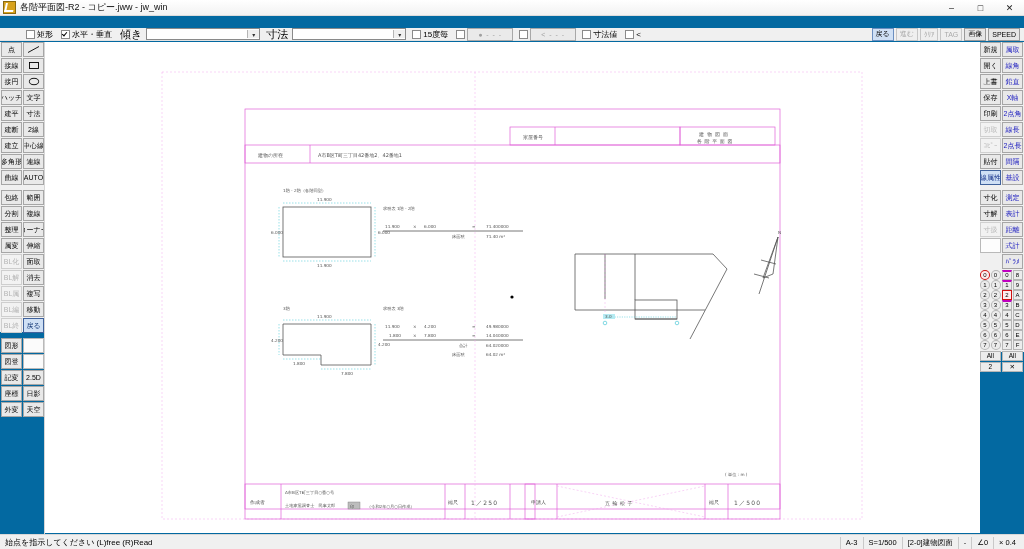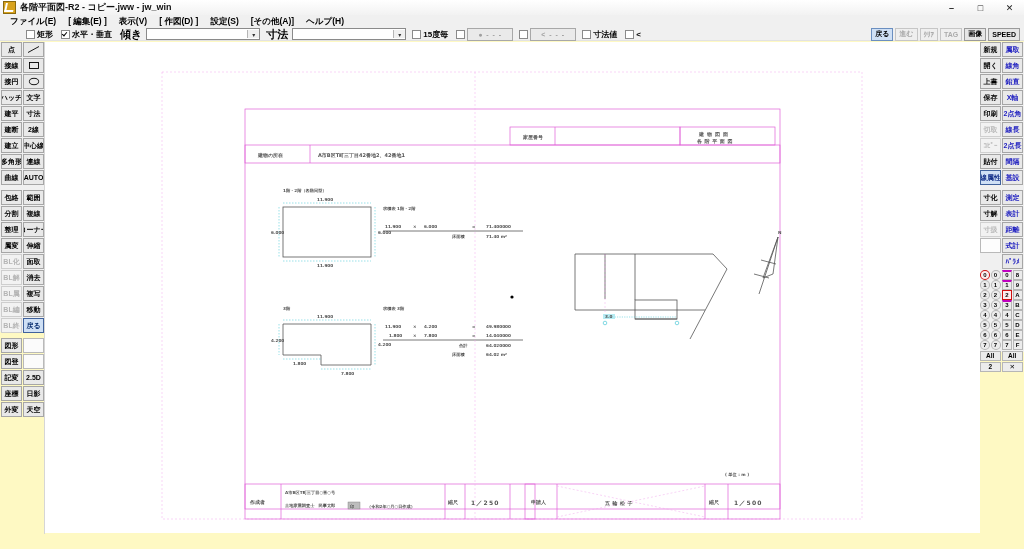--- a/index.html
+++ b/index.html
@@ -2,21 +2,21 @@
 <html><head>
 <meta charset="utf-8">
 <style>
   html,body{margin:0;padding:0;}
   body{
     width:1024px;height:549px;overflow:hidden;
     font-family:"Liberation Sans","DejaVu Sans",sans-serif;
     font-size:9px;color:#000;background:#ffffff;
     -webkit-font-smoothing:none;
   }
-  .app{position:relative;width:1024px;height:549px;background:#fef9c3;font-weight:bold;}
+  .app{position:relative;width:1024px;height:549px;background:#0369a1;}
 
   
   .titlebar{position:absolute;left:0;top:0;width:1024px;height:15px;
     background:linear-gradient(#ffffff,#f2f2f2);border-bottom:1px solid #dcdcdc;
     display:flex;align-items:center;}
   .tb-icon{width:11px;height:11px;margin-left:3px;margin-right:4px;
     background:#d8a21c;border:1px solid #8a6a10;position:relative;flex:0 0 auto;}
   .tb-icon:after{content:"";position:absolute;left:1px;top:1px;width:7px;height:7px;
     border-left:2px solid #fff;border-bottom:2px solid #fff;transform:skewX(-12deg);}
   .tb-title{font-size:9px;color:#101010;white-space:nowrap;}
@@ -112,29 +112,20 @@
   <div class="titlebar">
     <div class="tb-icon"></div>
     <div class="tb-title">各階平面図-R2 - コピー.jww - jw_win</div>
     <div class="tb-btns">
       <div class="tb-btn">–</div>
       <div class="tb-btn">□</div>
       <div class="tb-btn close">✕</div>
     </div>
   </div>
 
-  <div class="menubar">
-    <div class="menu-item">ファイル(E)</div>
-    <div class="menu-item">[ 編集(E) ]</div>
-    <div class="menu-item">表示(V)</div>
-    <div class="menu-item">[ 作図(D) ]</div>
-    <div class="menu-item">設定(S)</div>
-    <div class="menu-item">[その他(A)]</div>
-    <div class="menu-item">ヘルプ(H)</div>
-  </div>
 
   <div class="ctrlbar">
     <div class="cb-chk">
       <span class="box"></span>
       <span>矩形</span>
     </div>
     <div class="cb-chk">
       <span class="box on"></span>
       <span>水平・垂直</span>
     </div>
@@ -501,14 +492,25 @@
         <path class="magd" d="M512,444 L660,475 M512,475 L660,444" stroke="#f0cdee"></path>
         <text class="t6" x="560" y="463" letter-spacing="2.5">五輪松子</text>
         <text class="t6" x="664" y="462">縮尺</text>
         <text class="t7" x="689" y="463" letter-spacing="1.2">1／500</text>
       </g>
 
       <line class="magd" x1="430" y1="30" x2="430" y2="477" stroke="#f5dcf3"></line>
     </svg>
   </div>
 
+  <div class="statusbar">
+    <div class="st-msg">始点を指示してください (L)free (R)Read</div>
+    <div class="st-right">
+      <div class="st-cell">A-3</div>
+      <div class="st-cell">S=1/500</div>
+      <div class="st-cell">[2-0]建物図面</div>
+      <div class="st-cell">-</div>
+      <div class="st-cell">∠0</div>
+      <div class="st-cell">× 0.4</div>
+    </div>
+  </div>
 
 </div>
 
 </body></html>

